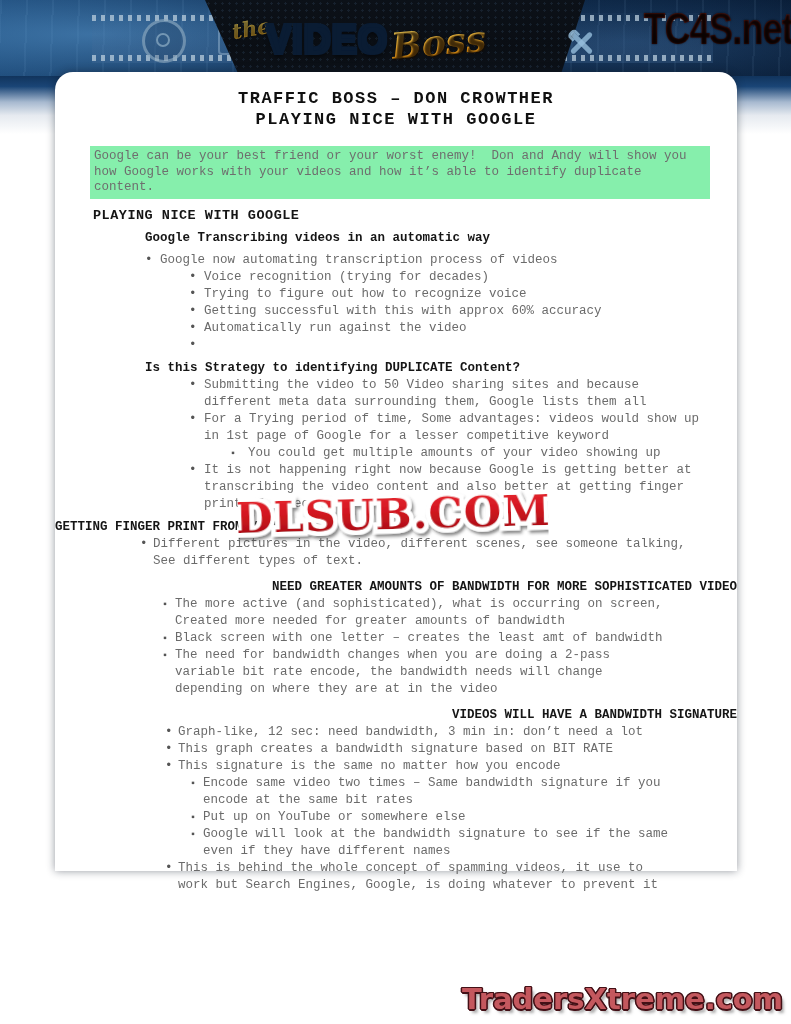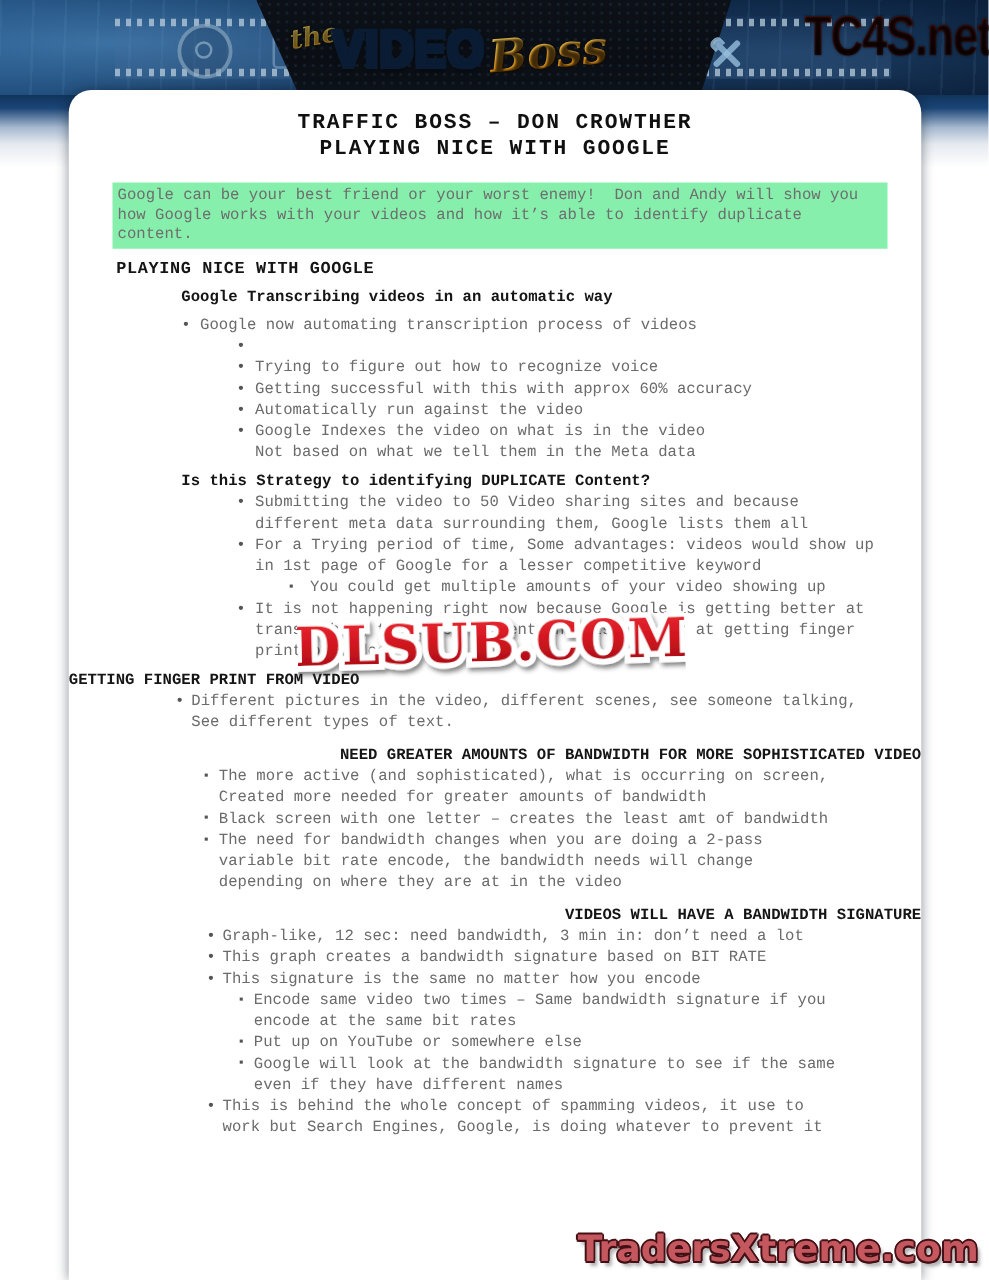--- a/index.html
+++ b/index.html
@@ -56,21 +56,21 @@
     background:linear-gradient(180deg,#ffe066,#f08c00);-webkit-background-clip:text;background-clip:text;color:transparent;
     text-shadow:1px 1px 2px rgba(20,10,0,.8);}
   .tc4s{position:absolute;right:-2px;top:3px;z-index:3;cursor:pointer;
     font-family:"Liberation Sans",sans-serif;font-weight:900;font-size:45px;letter-spacing:-1px;
     transform:scaleX(.8);transform-origin:right;
     background:linear-gradient(180deg,#a02c1e 0%,#6f1710 55%,#230603 100%);
     -webkit-background-clip:text;background-clip:text;color:transparent;
     text-shadow:0 0 2px rgba(0,0,0,.9);}
 
   
-  .card{position:absolute;left:55px;top:72px;width:682px;height:952px;z-index:2;background:#fff;
+  .card{position:absolute;left:55px;top:72px;width:682px;height:799px;z-index:2;background:#fff;
     border-radius:18px 18px 0 0;box-shadow:0 0 9px rgba(15,25,40,.45);box-sizing:border-box;padding-top:16px;}
   .doc-title{text-align:center;font-weight:bold;font-size:17px;line-height:21px;letter-spacing:1.5px;color:#101010;}
   .intro{margin:16px 27px 0 35px;padding:3px 4px;background:#86efac;color:#6e6e6e;
     font-size:12.5px;line-height:15.5px;white-space:pre-wrap;}
 
   
   #outline{margin-top:0;}
   .it{display:flex;align-items:flex-start;line-height:17px;font-size:12.5px;color:#6b6b6b;}
   .it .txt{white-space:pre-wrap;}
   .it .blt{flex:none;color:#555;}
@@ -137,37 +137,36 @@
         </div>
         <div class="it h2">
           <span class="txt">Google Transcribing videos in an automatic way</span>
         </div>
         <div class="it dotB">
           <span class="blt">•</span>
           <span class="txt">Google now automating transcription process of videos</span>
         </div>
         <div class="it dotD">
           <span class="blt">•</span>
+          <span class="txt">Voice recognition (trying for decades)</span>
         </div>
         <div class="it dotD">
           <span class="blt">•</span>
           <span class="txt">Trying to figure out how to recognize voice</span>
         </div>
         <div class="it dotD">
           <span class="blt">•</span>
           <span class="txt">Getting successful with this with approx 60% accuracy</span>
         </div>
         <div class="it dotD">
           <span class="blt">•</span>
           <span class="txt">Automatically run against the video</span>
         </div>
         <div class="it dotD">
           <span class="blt">•</span>
-          <span class="txt">Google Indexes the video on what is in the video
-Not based on what we tell them in the Meta data</span>
         </div>
         <div class="it h2">
           <span class="txt">Is this Strategy to identifying DUPLICATE Content?</span>
         </div>
         <div class="it dotD">
           <span class="blt">•</span>
           <span class="txt">Submitting the video to 50 Video sharing sites and because
 different meta data surrounding them, Google lists them all</span>
         </div>
         <div class="it dotD">

